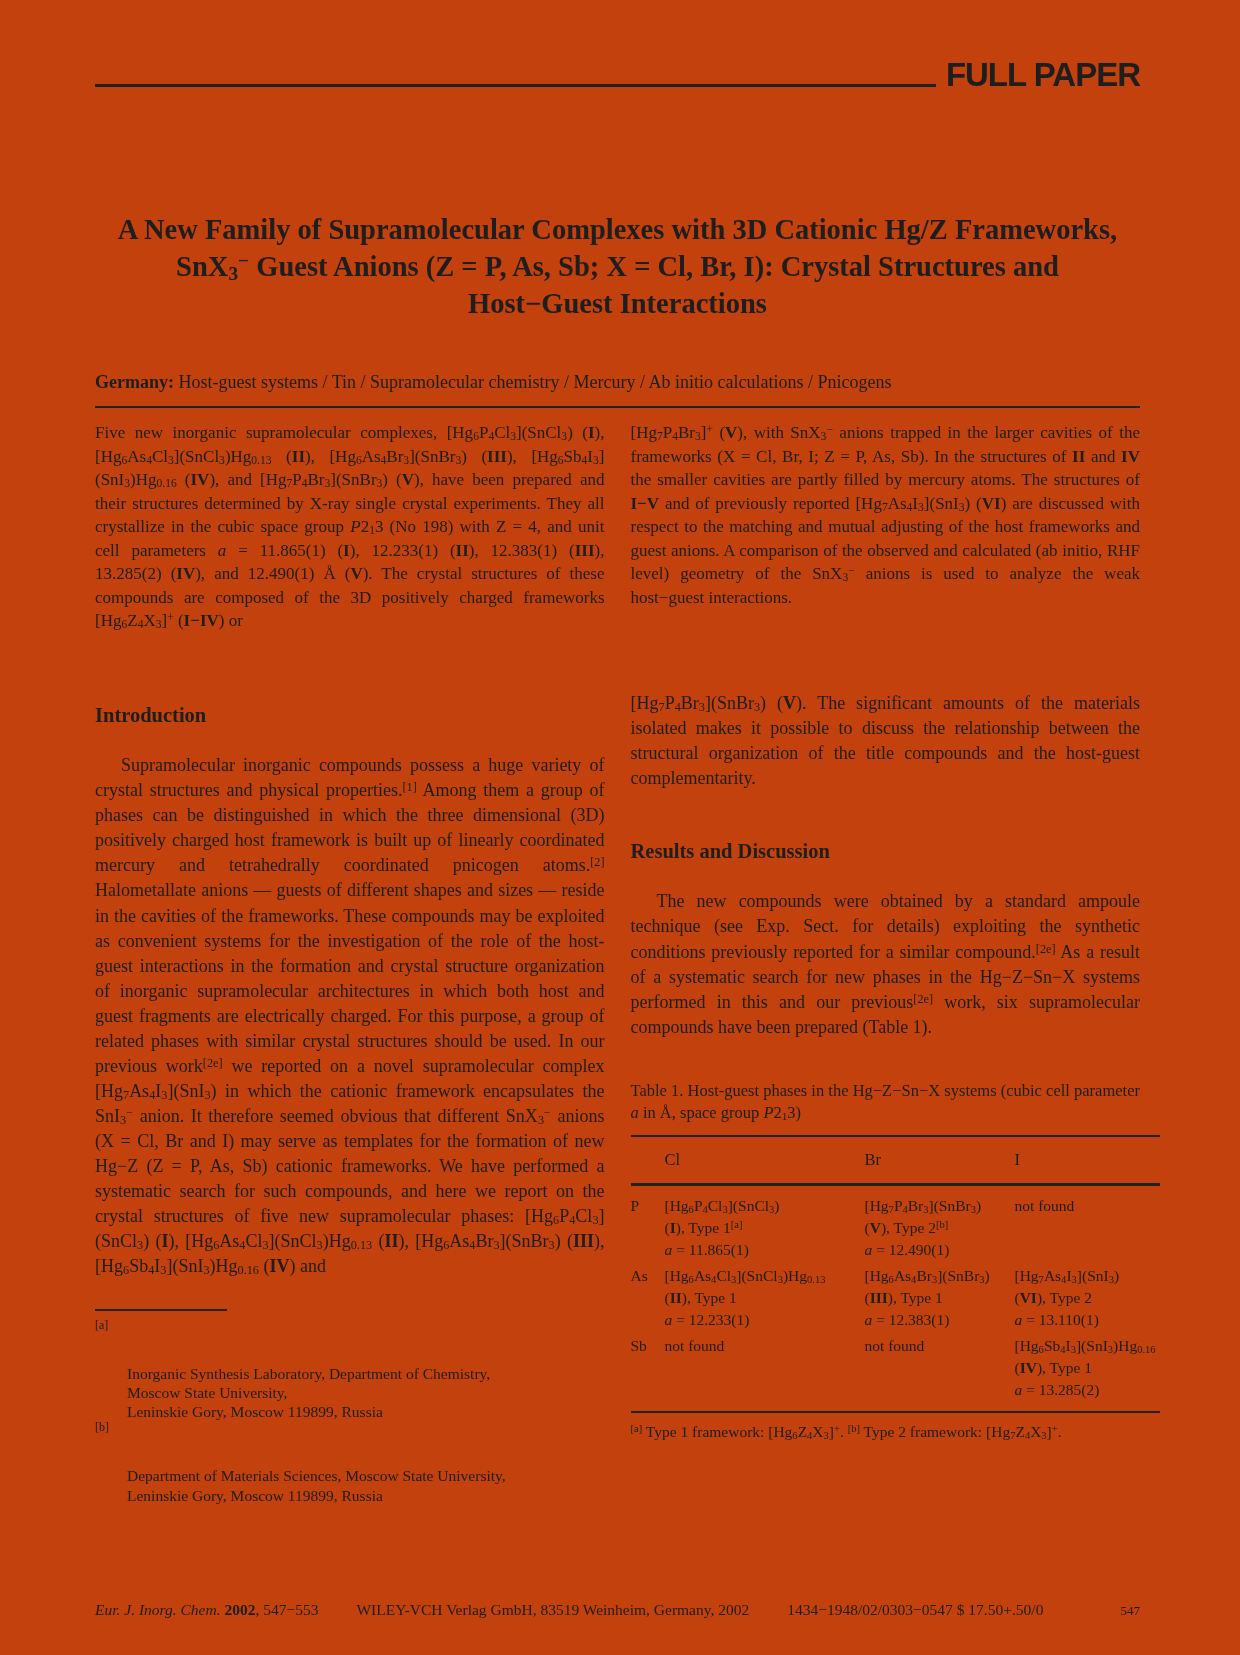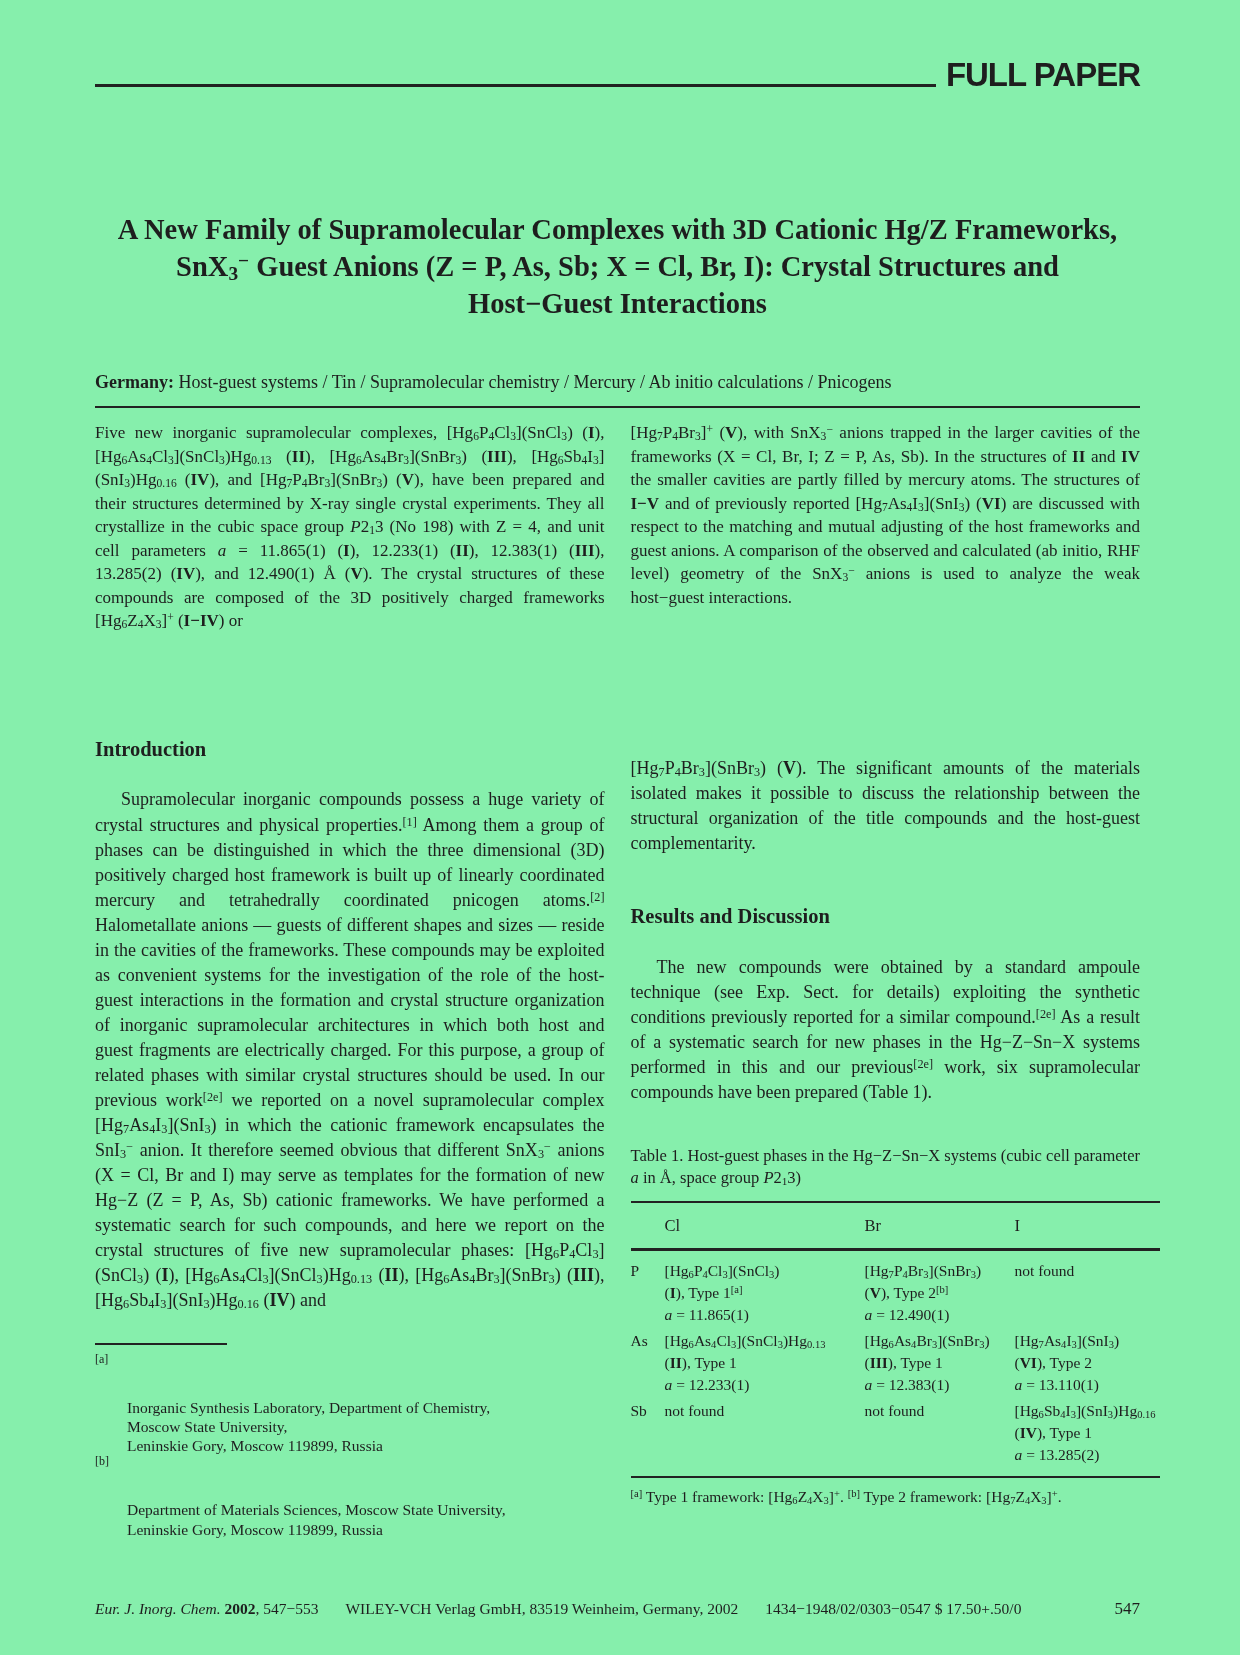--- a/index.html
+++ b/index.html
@@ -1,19 +1,19 @@
 <!DOCTYPE html>
 <html><head>
 <meta charset="utf-8">
 <style>
   html,body{margin:0;padding:0;background:#ffffff;}
   .page{
     width:1240px;min-height:1655px;box-sizing:border-box;
     padding:58px 100px 36px 95px;
-    background:#86efac;color:#1e1e1e;
+    background:#c2410c;color:#1e1e1e;
     font-family:"Liberation Serif",serif;
     display:flex;flex-direction:column;
   }
   sub,sup{font-size:68%;line-height:0;}
   sup{vertical-align:0.45em;}
   sub{vertical-align:-0.2em;}
 
   
   .masthead{display:flex;align-items:flex-end;}
   .masthead-rule{flex:1;height:0;border-bottom:3px solid #222;margin-bottom:4px;}
@@ -30,21 +30,21 @@
   .authors{text-align:center;font-weight:700;font-size:19.5px;margin-top:27px;}
   .keywords{margin-top:50px;font-size:18px;}
   .kw-label{font-weight:700;}
   .kw-rule{border:0;border-top:2px solid #222;margin:13px 0 0;}
 
   
   .abstract{display:flex;gap:26px;margin-top:13px;font-size:17px;line-height:1.385;text-align:justify;}
   .abstract .col{flex:1;}
 
   
-  .bodygrid{display:flex;gap:26px;margin-top:58px;flex:1;align-items:center;}
+  .bodygrid{display:flex;gap:26px;margin-top:58px;flex:1;align-items:flex-start;}
   .bcol{flex:1;display:flex;flex-direction:column;font-size:18px;line-height:1.39;text-align:justify;}
   h2.heading{font-size:20.5px;font-weight:700;margin:0;text-align:left;}
   .col-left h2.heading{margin-top:10px;}
   .para{margin:0;}
   .intro-para{margin-top:24px;}
   .indent{text-indent:26px;}
   .cont-para{margin-top:0;}
   .col-right h2.heading{margin-top:46px;}
   .results-para{margin-top:24px;}
 
@@ -69,22 +69,22 @@
   .t1 th{
     font-weight:400;text-align:left;font-size:16.5px;
     padding:11px 0;border-bottom:3px solid #222;
   }
   .t1 td{vertical-align:top;padding:2px 4px 2px 0;white-space:nowrap;text-align:left;}
   .t1 tbody tr:first-child td{padding-top:9px;}
   .t1 tbody tr:last-child td{padding-bottom:10px;}
   .table-footnote{margin-top:9px;font-size:15.5px;line-height:1.35;text-align:justify;}
 
   
-  .pagefooter{display:flex;align-items:baseline;gap:27px;margin-top:26px;font-size:15.5px;white-space:nowrap;}
-  .f-page{margin-left:auto;font-size:17px;}
+  .pagefooter{display:flex;align-items:baseline;gap:38px;margin-top:26px;font-size:15.5px;white-space:nowrap;}
+  .f-page{margin-left:auto;font-size:13px;}
 </style>
 </head>
 <body>
 
 <div class="page">
 
   <div class="masthead">
     <div class="masthead-rule"></div>
     <div class="masthead-label">FULL PAPER</div>
   </div>

